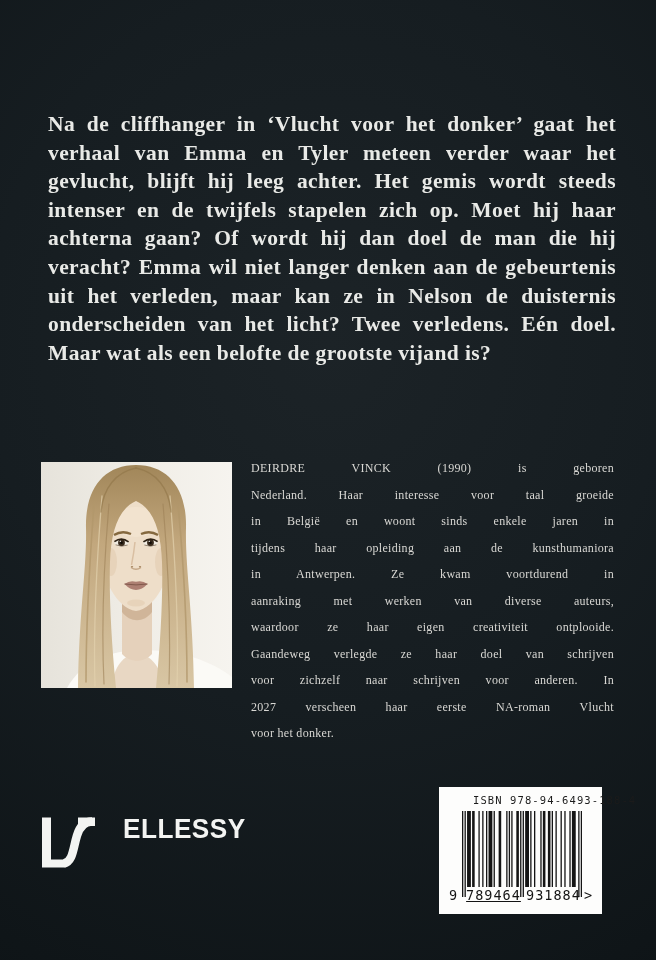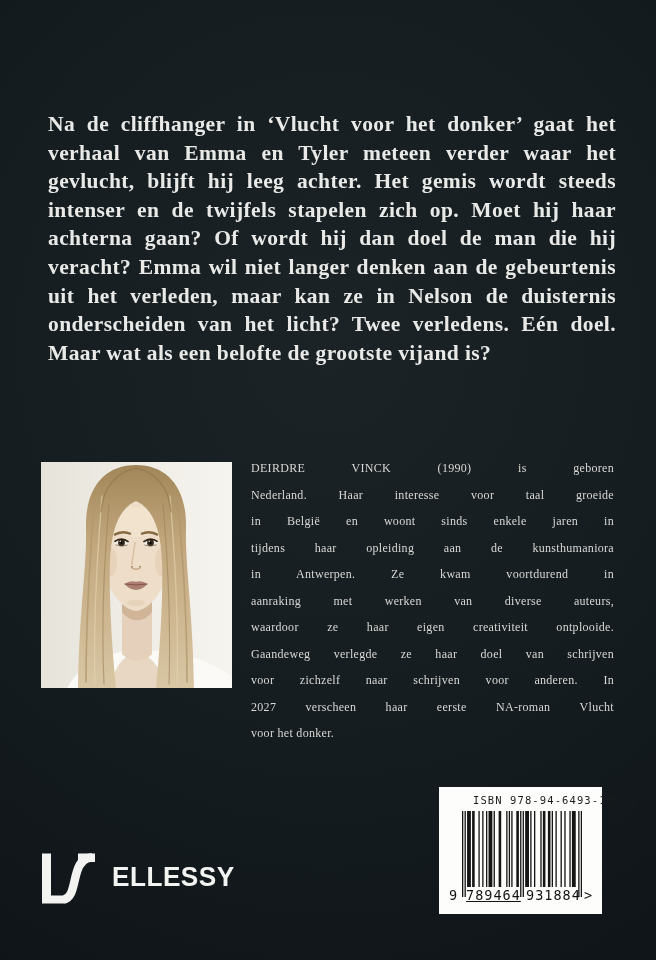--- a/index.html
+++ b/index.html
@@ -17,21 +17,21 @@
   .tline{text-align:justify;text-align-last:justify;white-space:normal;margin-left:8px;}
   .tline.last{text-align-last:left;}
   
   .photo{position:absolute;left:41px;top:462px;width:191px;height:226px;}
   .bio{
     position:absolute;left:243px;top:455px;width:371px;
     font-weight:400;font-size:12px;line-height:26.5px;
     color:#d9d8d4;letter-spacing:0.3px;
   }
   
-  .logo{position:absolute;left:40px;top:852px;display:flex;align-items:center;gap:16px;}
+  .logo{position:absolute;left:40px;top:816px;display:flex;align-items:flex-start;gap:27px;}
   .logo-mark{width:56px;height:53px;display:block;}
   .logo-name{
     font-family:"Liberation Sans", sans-serif;font-weight:700;
     font-size:27px;line-height:1;color:#f3f4f2;letter-spacing:0.5px;
     padding-bottom:2px;transform:scaleX(0.97);transform-origin:left bottom;
   }
   
   .barcode{position:absolute;left:439px;top:787px;width:163px;height:127px;background:#fdfdfc;}
   .isbn-label{
     position:absolute;top:7px;left:0;right:0;text-align:right;

